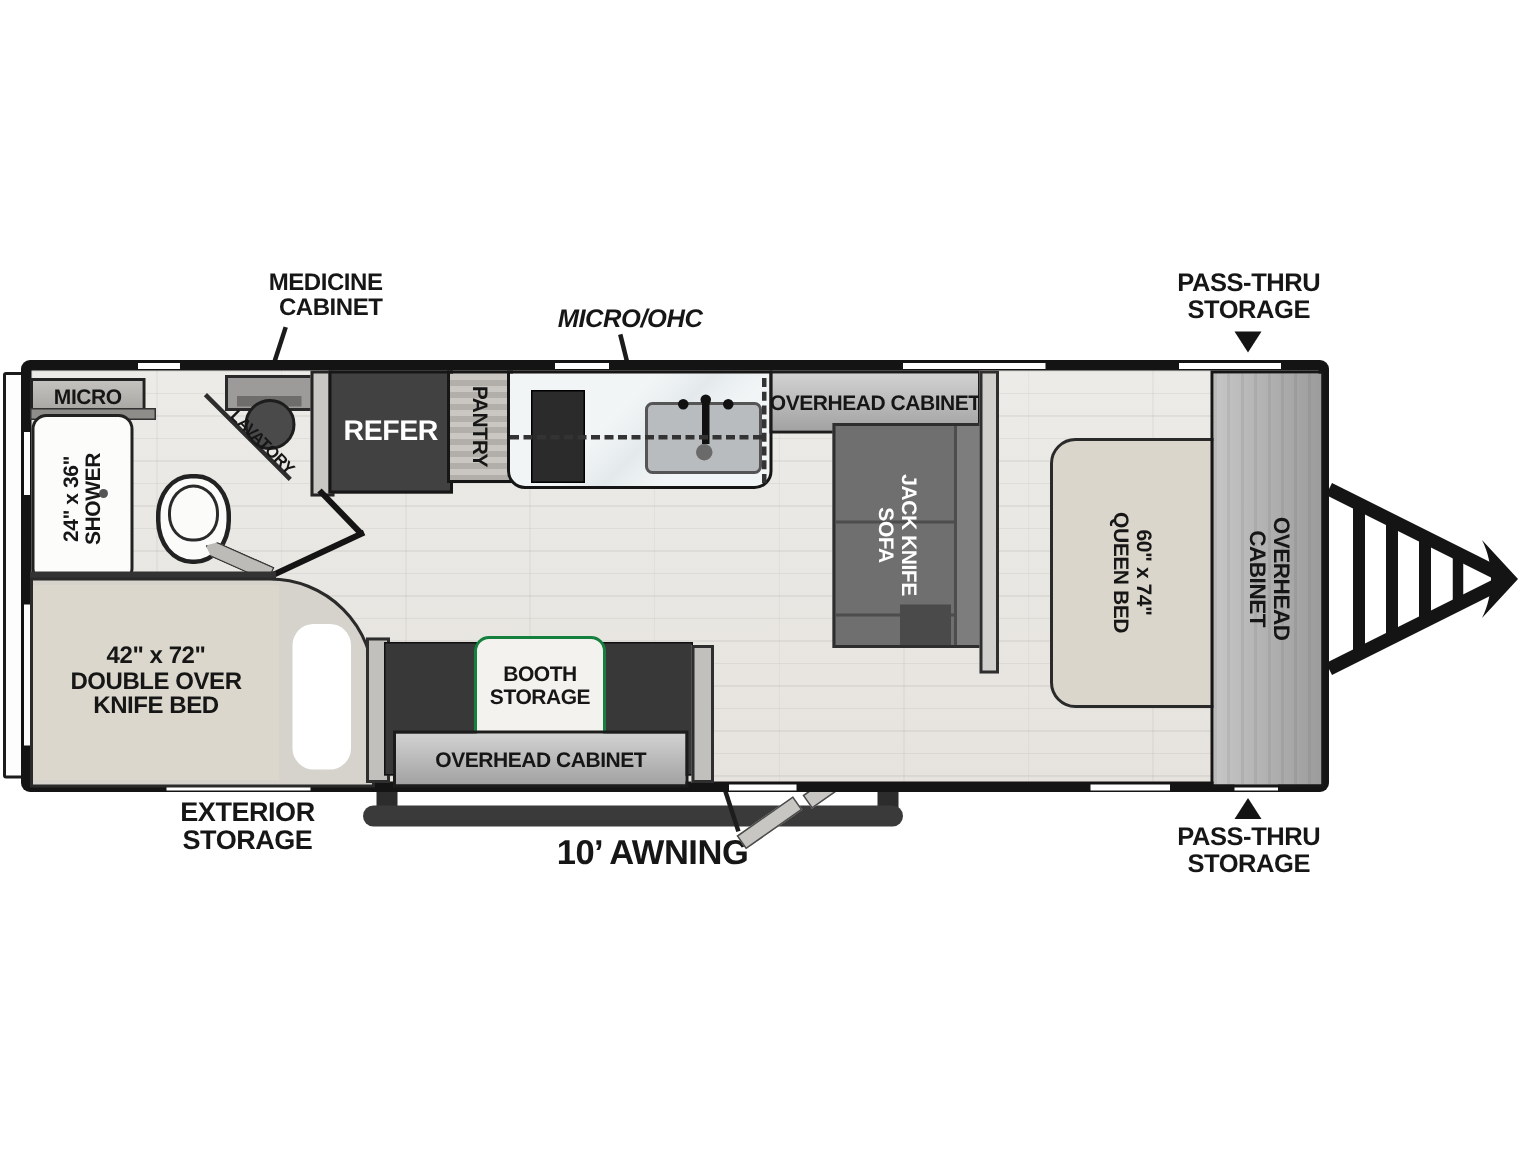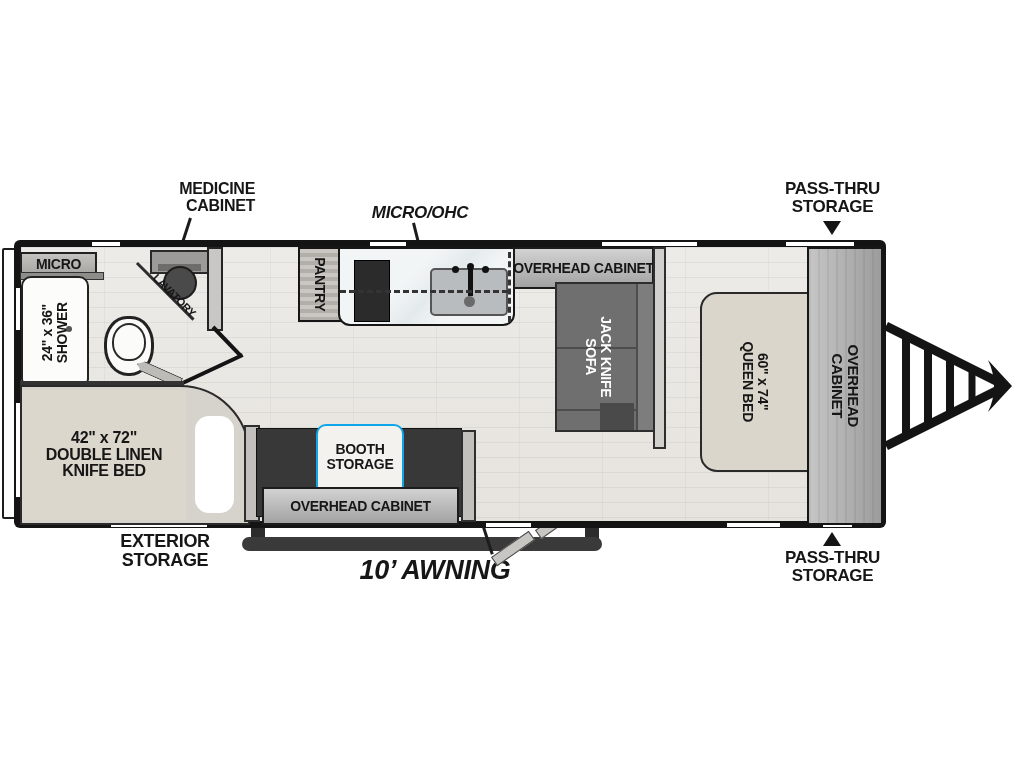--- a/index.html
+++ b/index.html
@@ -64,21 +64,21 @@
       linear-gradient(90deg,#c6c6c6,#9c9c9c);}
 
   .dbed-plat{left:6px;top:145px;width:226px;height:136px;background:#d6d3cd;border:2.5px solid #2a2a2a;border-radius:0 70px 0 0;}
   .dbed-matt{position:absolute;left:0;top:3px;width:164px;height:130px;background:#dbd7cc;}
   .dbed-cushion{position:absolute;left:173px;top:29px;width:39px;height:97px;background:#ffffff;border-radius:14px;}
   .bath-divider{left:6px;top:141px;width:164px;height:7px;background:#333;}
 
   .din-lpanel{left:230px;top:185px;width:12px;height:93px;background:#c2c0bc;border:2px solid #2e2e2e;}
   .din-rpanel{left:447px;top:190px;width:11px;height:88px;background:#c2c0bc;border:2px solid #2e2e2e;}
   .din-seat{top:188px;width:60px;height:87px;background:#383838;border:1px solid #111;}
-  .din-table{left:302px;top:184px;width:84px;height:94px;background:#f3f2ef;border:2px solid #0ea5e9;border-radius:10px 10px 0 0;}
+  .din-table{left:302px;top:184px;width:84px;height:94px;background:#f3f2ef;border:2px solid #15803d;border-radius:10px 10px 0 0;}
   .ohc-dinette{left:248px;top:247px;width:193px;height:34px;z-index:6;}
 
   
   .awning-bar{left:242px;top:537px;width:360px;height:14px;background:#3a3a3a;border-radius:7px;}
   .awning-post{top:521px;width:14px;height:19px;background:#2c2c2c;}
   .doorbar{width:44px;height:9px;background:#c8c6c3;border:1.5px solid #4a4a4a;transform:rotate(-35deg);}
   .doorline{left:486px;top:524px;width:3px;height:31px;background:#1d1d1d;transform:rotate(-18deg);}
 
   .leader{background:#1b1b1b;width:2.5px;}
   .arr-down{width:0;height:0;border-left:9px solid transparent;border-right:9px solid transparent;border-top:14px solid #141414;}
@@ -112,21 +112,21 @@
   <div class="abs lbl" style="left:770px;top:549px;width:125px;font-size:17px;">
     <span>PASS-THRU</span><br>
     <span>STORAGE</span>
   </div>
 
   <div class="abs lbl" style="left:100px;top:532px;width:130px;font-size:18px;">
     <span>EXTERIOR</span><br>
     <span>STORAGE</span>
   </div>
 
-  <div class="abs lbl nowrap" style="left:345px;top:556px;width:180px;font-size:27px;font-style:italic;">
+  <div class="abs lbl nowrap" style="left:345px;top:556px;width:180px;font-size:23px;">
     <span>10’ AWNING</span>
   </div>
 
   <div class="bumper"></div>
 
   <div class="abs awning-post" style="left:251px;"></div>
   <div class="abs awning-post" style="left:585px;"></div>
   <div class="abs awning-bar"></div>
   <div class="abs doorline"></div>
   <div class="abs doorbar" style="left:534px;top:516px;"></div>
@@ -176,20 +176,23 @@
     <div class="abs lav-edge"></div>
     <div class="abs lav-bowl"></div>
     <div class="abs lbl nowrap" style="left:96px;top:50px;width:128px;font-size:11px;transform:rotate(45deg);">
       <span>LAVATORY</span>
     </div>
     <div class="abs bath-partition"></div>
     <div class="abs door-line-a"></div>
     <div class="abs door-line-b"></div>
     <div class="abs door-panel"></div>
 
+    <div class="abs refer center">
+      <span class="lbl" style="font-size:19px;color:#ffffff;">REFER</span>
+    </div>
     <div class="abs pantry center">
       <span class="lbl nowrap" style="font-size:14px;transform:rotate(90deg);">PANTRY</span>
     </div>
     <div class="abs counter">
       <div class="abs cooktop"></div>
       <div class="abs sink"></div>
       <div class="fdot" style="left:112px;top:17px;"></div>
       <div class="fdot" style="left:127px;top:14px;"></div>
       <div class="fdot" style="left:142px;top:17px;"></div>
       <div class="fstem"></div>
@@ -224,21 +227,21 @@
         <span>OVERHEAD</span>
         <span>CABINET</span>
       </div>
     </div>
 
     <div class="abs bath-divider"></div>
     <div class="abs dbed-plat">
       <div class="dbed-matt center">
         <div class="lbl" style="font-size:16px;">
           <span>42" x 72"</span><br>
-          <span>DOUBLE LINEN</span><br>
+          <span>DOUBLE OVER</span><br>
           <span>KNIFE BED</span>
         </div>
       </div>
       <div class="dbed-cushion"></div>
     </div>
 
     <div class="abs din-lpanel"></div>
     <div class="abs din-seat" style="left:242px;"></div>
     <div class="abs din-seat" style="left:386px;"></div>
     <div class="abs din-table">

